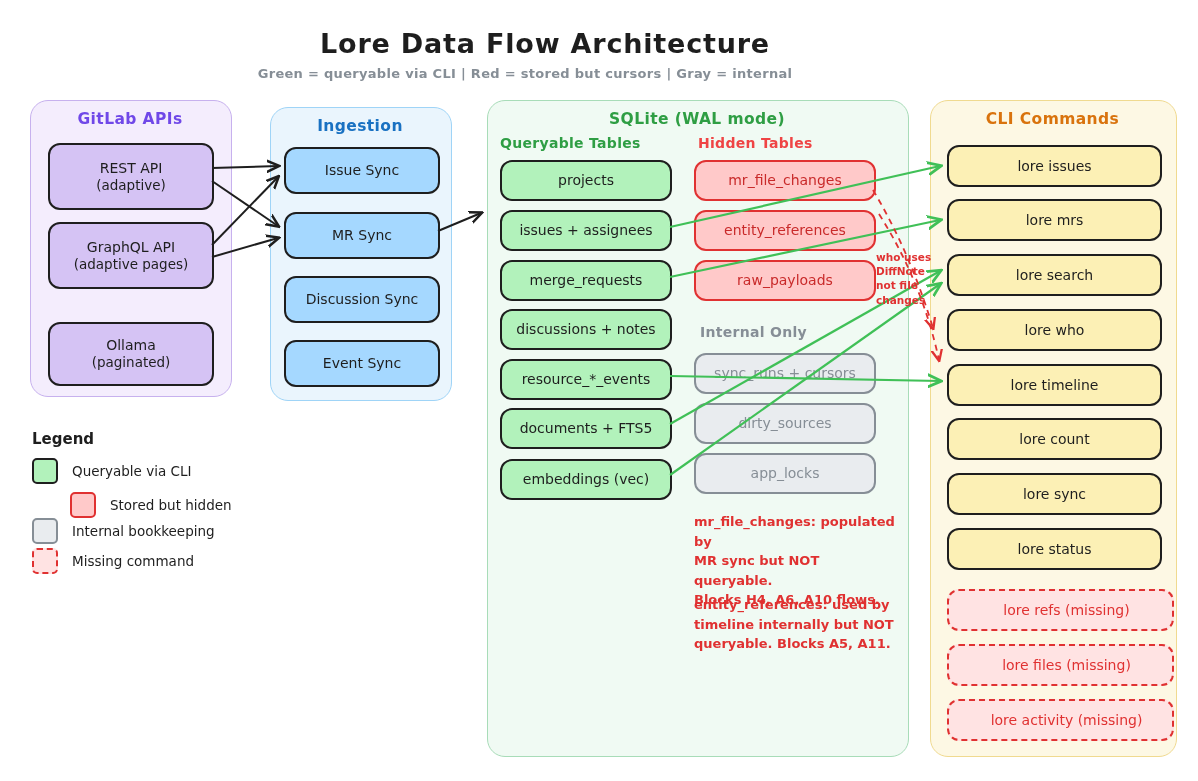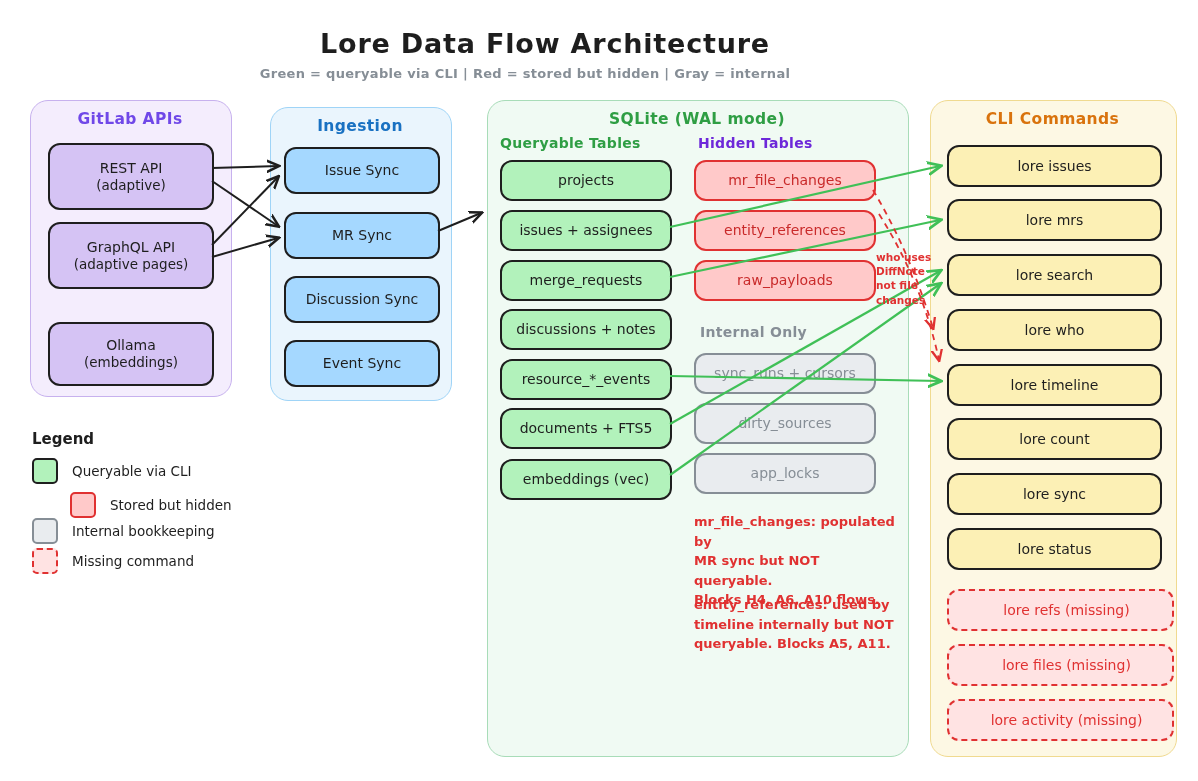--- a/index.html
+++ b/index.html
@@ -31,21 +31,21 @@
   .n-purple{background:#d5c3f4;}
   .n-blue{background:#a5d8ff;}
   .n-green{background:#b2f2bb;}
   .n-red{background:#ffc9c9;border-color:#e03131;color:#c92a2a;}
   .n-gray{background:#e9ecef;border-color:#868e96;color:#868e96;}
   .n-yellow{background:#fcf0b5;}
   .n-missing{background:#ffe3e3;border:2px dashed #e03131;color:#e03131;padding-left:12px;}
 
   .col-heading{font-size:14px;font-weight:700;letter-spacing:.3px;}
   .h-green{color:#2f9e44;}
-  .h-red{color:#6d28d9;}
+  .h-red{color:#ef4444;}
   .h-gray{color:#868e96;}
 
   .note{white-space:pre-line;color:#e03131;font-size:13px;line-height:1.5;font-weight:600;}
   .arrow-note{white-space:pre-line;color:#e03131;font-size:10.5px;line-height:1.35;font-weight:600;z-index:3;}
 
   .legend-title{font-size:15px;font-weight:700;}
   .legend-row{display:flex;align-items:center;gap:14px;position:absolute;}
   .swatch{width:22px;height:22px;border-radius:5px;flex:0 0 auto;}
   .sw-green{background:#b2f2bb;border:2px solid #1e1e1e;}
   .sw-red{background:#ffc9c9;border:2px solid #e03131;}
@@ -53,35 +53,35 @@
   .sw-missing{background:#ffe3e3;border:2px dashed #e03131;}
   .legend-label{font-size:13.5px;font-weight:400;}
 
   .sub-line{font-size:13.5px;}
   svg.arrows{position:absolute;top:0;left:0;z-index:2;pointer-events:none;}
 </style>
 </head>
 <body>
 
 <div class="abs page-title">Lore Data Flow Architecture</div>
-<div class="abs page-subtitle">Green = queryable via CLI  |  Red = stored but hidden  |  Gray = internal</div>
+<div class="abs page-subtitle">Green = queryable via CLI  |  Red = stored but cursors  |  Gray = internal</div>
 
 <div class="abs container c-purple" style="left:30px;top:100px;width:200px;height:295px;"></div>
 <div class="abs container-title t-purple" style="left:30px;top:110px;width:200px;">GitLab APIs</div>
 <div class="abs node n-purple" style="left:48px;top:143px;width:162px;height:63px;">
   <span>REST API</span>
   <span class="sub-line">(adaptive)</span>
 </div>
 <div class="abs node n-purple" style="left:48px;top:222px;width:162px;height:63px;">
   <span>GraphQL API</span>
   <span class="sub-line">(adaptive pages)</span>
 </div>
 <div class="abs node n-purple" style="left:48px;top:322px;width:162px;height:60px;">
   <span>Ollama</span>
-  <span class="sub-line">(embeddings)</span>
+  <span class="sub-line">(paginated)</span>
 </div>
 
 <div class="abs container c-blue" style="left:270px;top:107px;width:180px;height:292px;"></div>
 <div class="abs container-title t-blue" style="left:270px;top:117px;width:180px;">Ingestion</div>
 <div class="abs node n-blue" style="left:284px;top:147px;width:152px;height:43px;">Issue Sync</div>
 <div class="abs node n-blue" style="left:284px;top:212px;width:152px;height:43px;">MR Sync</div>
 <div class="abs node n-blue" style="left:284px;top:276px;width:152px;height:43px;">Discussion Sync</div>
 <div class="abs node n-blue" style="left:284px;top:340px;width:152px;height:43px;">Event Sync</div>
 
 <div class="abs container c-green" style="left:487px;top:100px;width:420px;height:655px;"></div>

